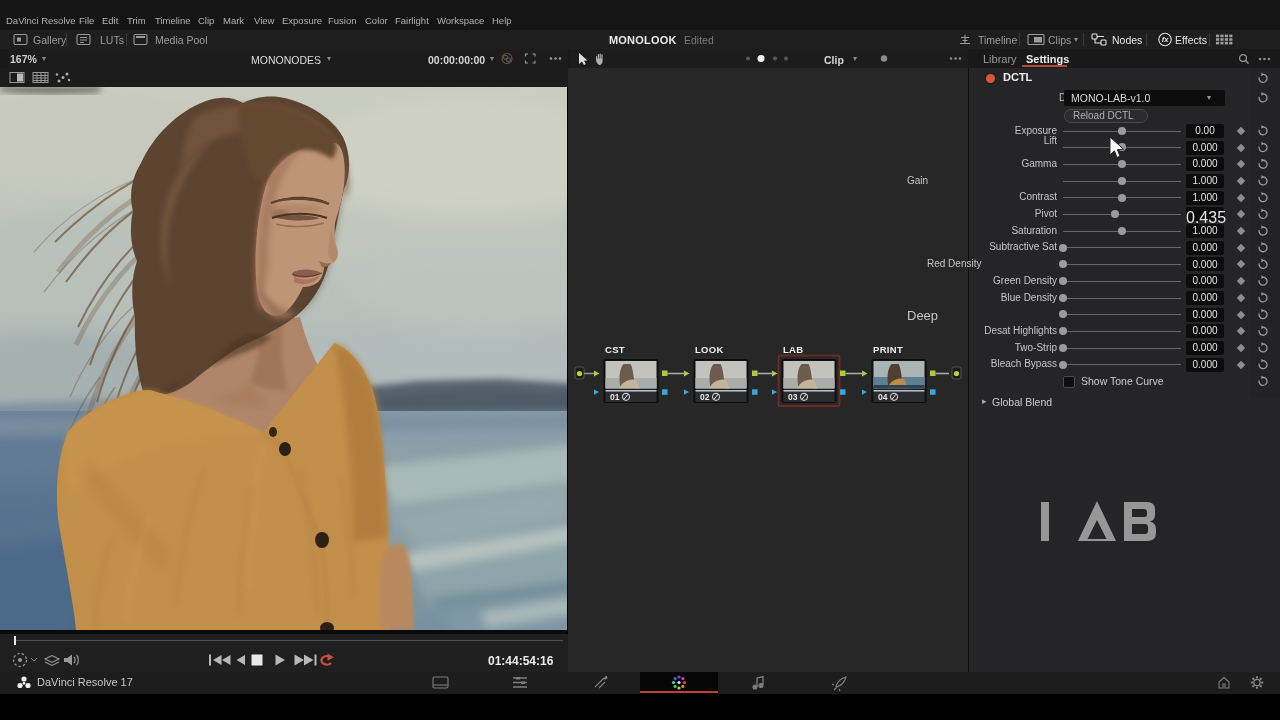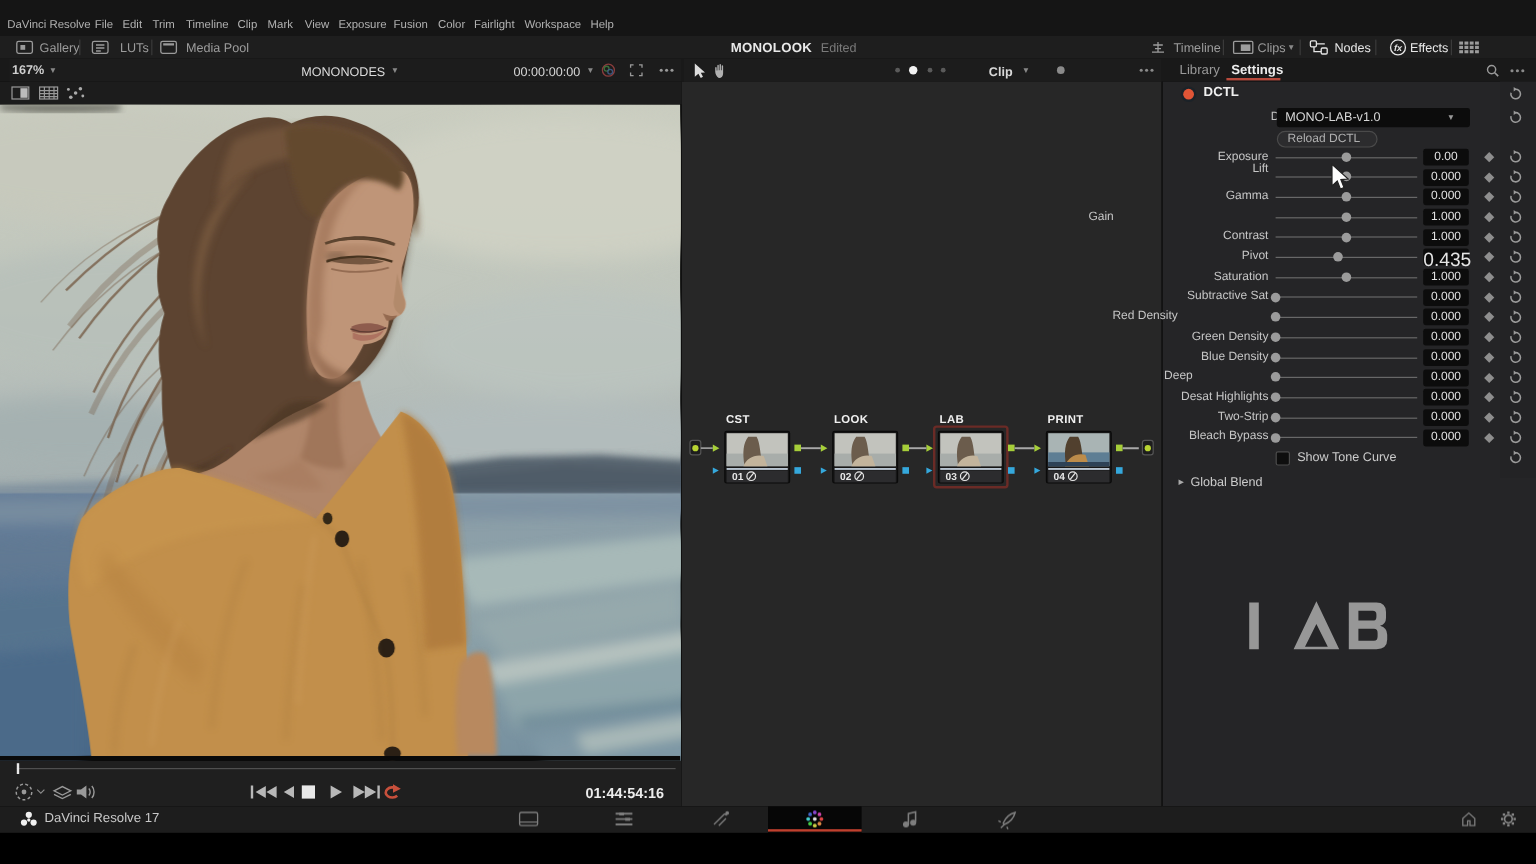--- a/index.html
+++ b/index.html
@@ -83,21 +83,21 @@
         </g>
       </g>
     </svg>
     <div class="abs" style="left:0;top:49px;width:1280px;height:19px;background:#191919"></div>
     <div class="abs" style="left:8px;top:49px;width:560px;height:19px;background:#1c1c1c"></div>
     <div class="abs" style="left:570px;top:49px;width:398px;height:19px;background:#1c1c1c"></div>
     <span class="abs" style="left:10px;top:53px;color:#cfcfcf;font-size:10.5px;font-weight:bold">167%</span>
     <span class="abs" style="left:42px;top:54px;color:#888;font-size:8px">▾</span>
     <span class="abs" style="left:251px;top:53.5px;color:#dcdcdc;font-size:10.5px;font-weight:normal">MONONODES</span>
     <span class="abs" style="left:327px;top:54px;color:#888;font-size:8px">▾</span>
-    <span class="abs" style="left:428px;top:53.5px;color:#d6d6d6;font-size:10.5px;font-weight:normal">00:00:00:00</span>
+    <span class="abs" style="left:428px;top:53.5px;color:#d6d6d6;font-size:10.5px;font-weight:bold">00:00:00:00</span>
     <span class="abs" style="left:490px;top:54px;color:#888;font-size:8px">▾</span>
     <svg class="abs" style="left:498px;top:51px" width="120" height="15" viewBox="0 0 120 15">
 <g fill="none" stroke="#999" stroke-width="1.1">
 <circle cx="9" cy="7.5" r="5" stroke="#964040" opacity="0.9"></circle>
         <circle cx="7.5" cy="6.2" r="2" stroke="#3f7a3f" opacity="0.9"></circle>
         <circle cx="10.5" cy="8.8" r="2" stroke="#3f5d8a" opacity="0.9"></circle>
 <path d="M27.5 5.5V3h2.5M34.5 3H37v2.5M37 9.5V12h-2.5M30 12h-2.5V9.5"></path>
 </g>
 <g fill="#999">
         <circle cx="53" cy="7.5" r="1.3"></circle>
@@ -499,21 +499,21 @@
     <div class="abs" style="left:1059.2px;top:277.0px;width:8px;height:8px;border-radius:4px;background:#9b9b9b"></div>
     <div class="abs" style="left:1186px;top:274.1px;width:38px;height:14px;background:#0c0c0c;border-radius:2px"></div>
     <span class="abs" style="left:1186px;top:275.3px;width:38px;text-align:center;color:#e4e4e4;font-size:10px">0.000</span>
     <div class="abs" style="left:1238px;top:278.1px;width:6px;height:6px;background:#8e8e8e;transform:rotate(45deg)"></div>
     <span class="abs" style="left:907px;top:291.5px;width:150px;text-align:right;color:#c6c6c6;font-size:10px">Blue Density</span>
     <div class="abs" style="left:1063px;top:297.5px;width:118px;height:1px;background:#686868"></div>
     <div class="abs" style="left:1059.2px;top:293.7px;width:8px;height:8px;border-radius:4px;background:#9b9b9b"></div>
     <div class="abs" style="left:1186px;top:290.8px;width:38px;height:14px;background:#0c0c0c;border-radius:2px"></div>
     <span class="abs" style="left:1186px;top:292.0px;width:38px;text-align:center;color:#e4e4e4;font-size:10px">0.000</span>
     <div class="abs" style="left:1238px;top:294.8px;width:6px;height:6px;background:#8e8e8e;transform:rotate(45deg)"></div>
-    <span class="abs" style="left:907px;top:308.2px;width:150px;text-align:center;color:#c6c6c6;font-size:10px">Deep</span>
+    <span class="abs" style="left:907px;top:308.2px;width:150px;text-align:left;color:#c6c6c6;font-size:13px">Deep</span>
     <div class="abs" style="left:1063px;top:314.2px;width:118px;height:1px;background:#686868"></div>
     <div class="abs" style="left:1059.2px;top:310.4px;width:8px;height:8px;border-radius:4px;background:#9b9b9b"></div>
     <div class="abs" style="left:1186px;top:307.5px;width:38px;height:14px;background:#0c0c0c;border-radius:2px"></div>
     <span class="abs" style="left:1186px;top:308.7px;width:38px;text-align:center;color:#e4e4e4;font-size:10px">0.000</span>
     <div class="abs" style="left:1238px;top:311.5px;width:6px;height:6px;background:#8e8e8e;transform:rotate(45deg)"></div>
     <span class="abs" style="left:907px;top:324.9px;width:150px;text-align:right;color:#c6c6c6;font-size:10px">Desat Highlights</span>
     <div class="abs" style="left:1063px;top:330.9px;width:118px;height:1px;background:#686868"></div>
     <div class="abs" style="left:1059.2px;top:327.1px;width:8px;height:8px;border-radius:4px;background:#9b9b9b"></div>
     <div class="abs" style="left:1186px;top:324.2px;width:38px;height:14px;background:#0c0c0c;border-radius:2px"></div>
     <span class="abs" style="left:1186px;top:325.4px;width:38px;text-align:center;color:#e4e4e4;font-size:10px">0.000</span>

